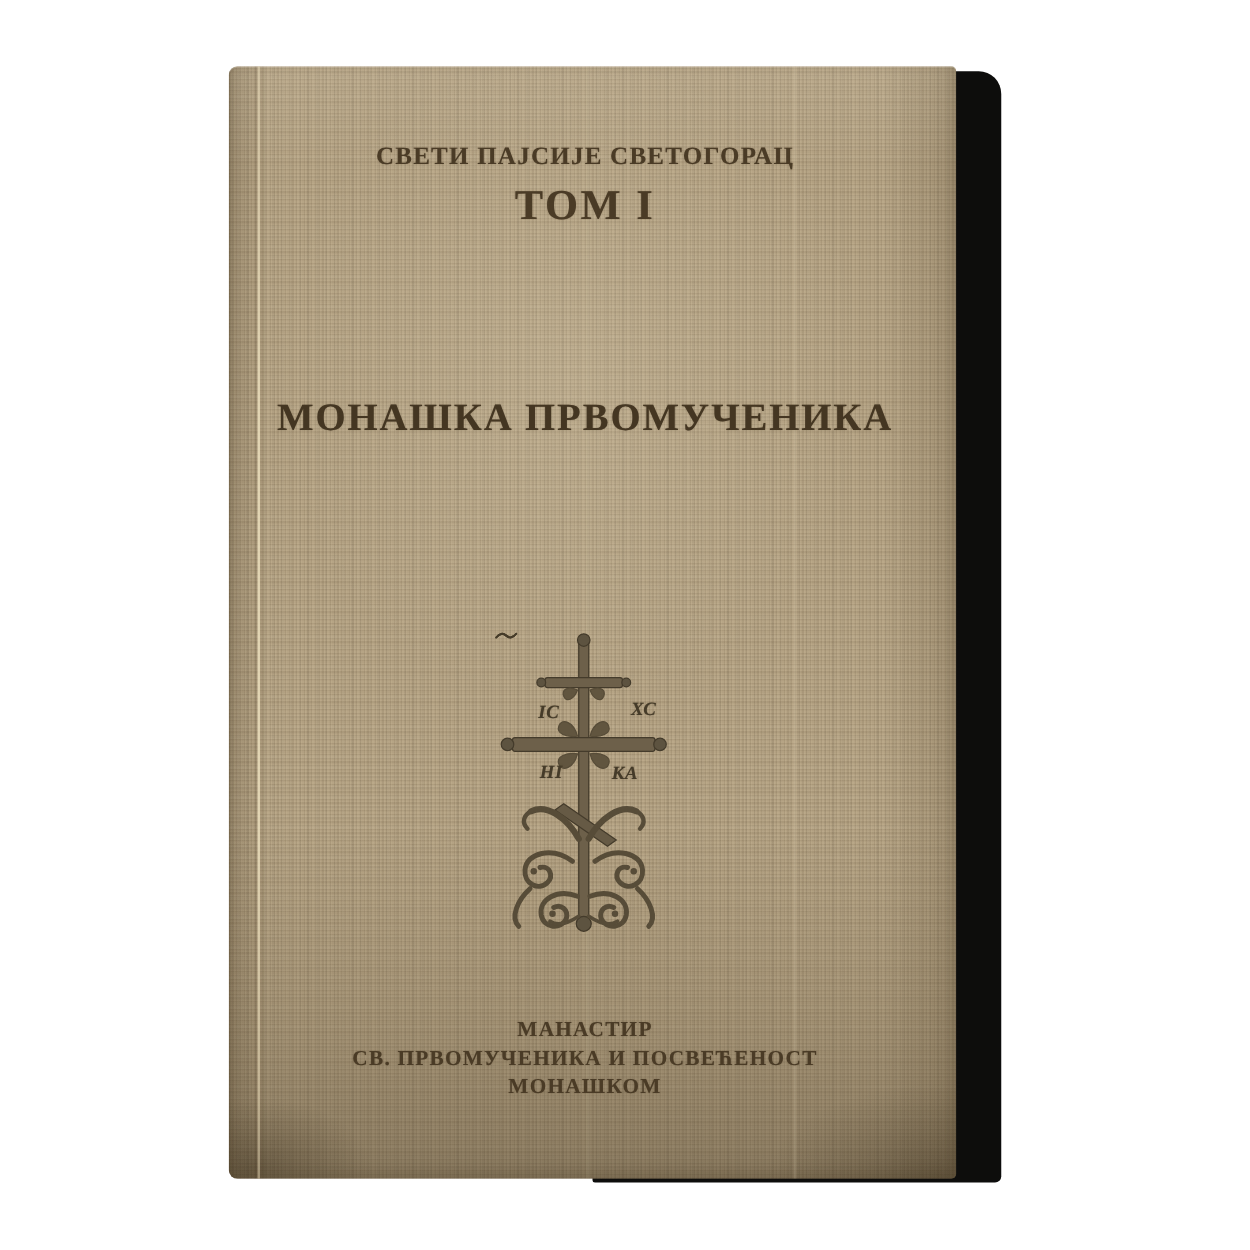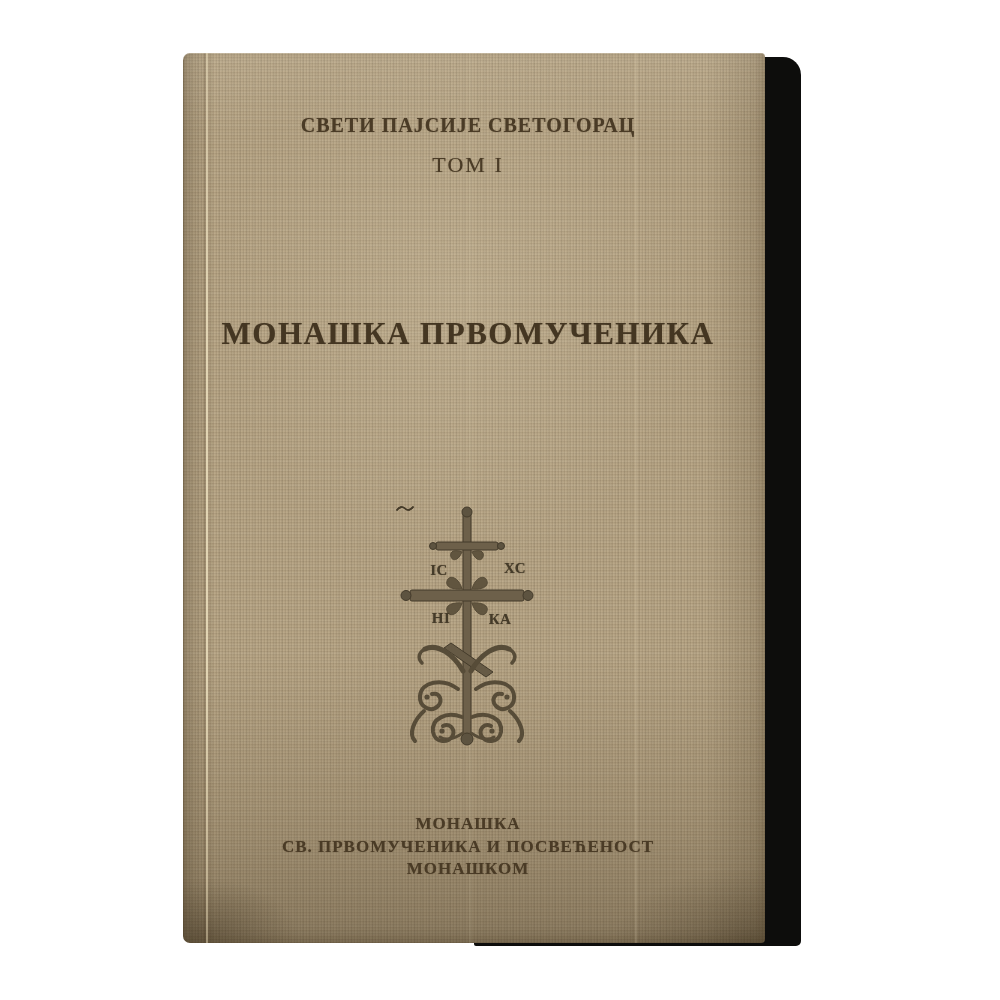--- a/index.html
+++ b/index.html
@@ -54,34 +54,35 @@
   .streak{position:absolute;top:0;bottom:0;}
   .streak-a{left:452px;width:2px;background:rgba(238,226,194,0.17);}
   .streak-b{left:286px;width:3px;background:rgba(238,226,194,0.09);}
 
   
   .cover-face{position:absolute;left:24px;top:0;width:522px;height:890px;}
 
   .header{position:absolute;top:62px;left:0;width:100%;text-align:center;color:var(--cover-text);}
   .header .line1{font-size:20px;font-weight:700;letter-spacing:1px;line-height:20px;}
   .header .line2{font-size:27px;font-weight:700;letter-spacing:1px;line-height:27px;margin-top:13px;}
-  .header .line3{font-size:22px;font-weight:400;letter-spacing:2px;line-height:26px;margin-top:17px;}
+  .header .line3{font-size:34px;font-weight:700;letter-spacing:2px;line-height:26px;margin-top:17px;}
   .header div, .book-title, .colophon div{text-shadow:0 0 1px rgba(58,44,24,0.45);}
 
   .book-title{
     position:absolute;top:263px;left:0;width:100%;text-align:center;
     font-size:31px;font-weight:700;letter-spacing:1.5px;color:#443622;
   }
 
   .cross-wrap{position:absolute;left:189px;top:452px;width:150px;height:242px;}
   .cross-wrap svg{position:absolute;left:0;top:0;}
   .ins{
     position:absolute;width:40px;text-align:center;
     font-size:15px;font-weight:700;letter-spacing:0.5px;color:#453b29;
     text-shadow:0 0 1px rgba(58,44,24,0.5);
+    font-style:italic;
   }
   .ins-ic{left:23px;top:57px;}
   .ins-xc{left:99px;top:55px;}
   .ins-ni{left:25px;top:105px;}
   .ins-ka{left:84px;top:106px;}
   .titlo{position:absolute;width:18px;height:7px;}
   .titlo-ic{left:34px;top:49px;}
   .titlo-xc{left:92px;top:47px;}
 
   .colophon{
@@ -145,20 +146,20 @@
         <span class="ins ins-ka">КА</span>
         <svg class="titlo titlo-ic" viewBox="0 0 18 7" aria-hidden="true">
           <path d="M1,5 Q5,0 9,3.5 Q13,7 17,2" stroke="#453b29" stroke-width="1.6" fill="none" stroke-linecap="round"></path>
         </svg>
         <svg class="titlo titlo-xc" viewBox="0 0 18 7" aria-hidden="true">
           <path d="M1,5 Q5,0 9,3.5 Q13,7 17,2" stroke="#453b29" stroke-width="1.6" fill="none" stroke-linecap="round"></path>
         </svg>
       </div>
 
       <div class="colophon">
-        <div>МОНАШКА</div>
+        <div>МАНАСТИР</div>
         <div>СВ. ПРВОМУЧЕНИКА И ПОСВЕЋЕНОСТ</div>
         <div>МОНАШКОМ</div>
       </div>
 
     </div>
   </div>
 </div>
 
 </body></html>

